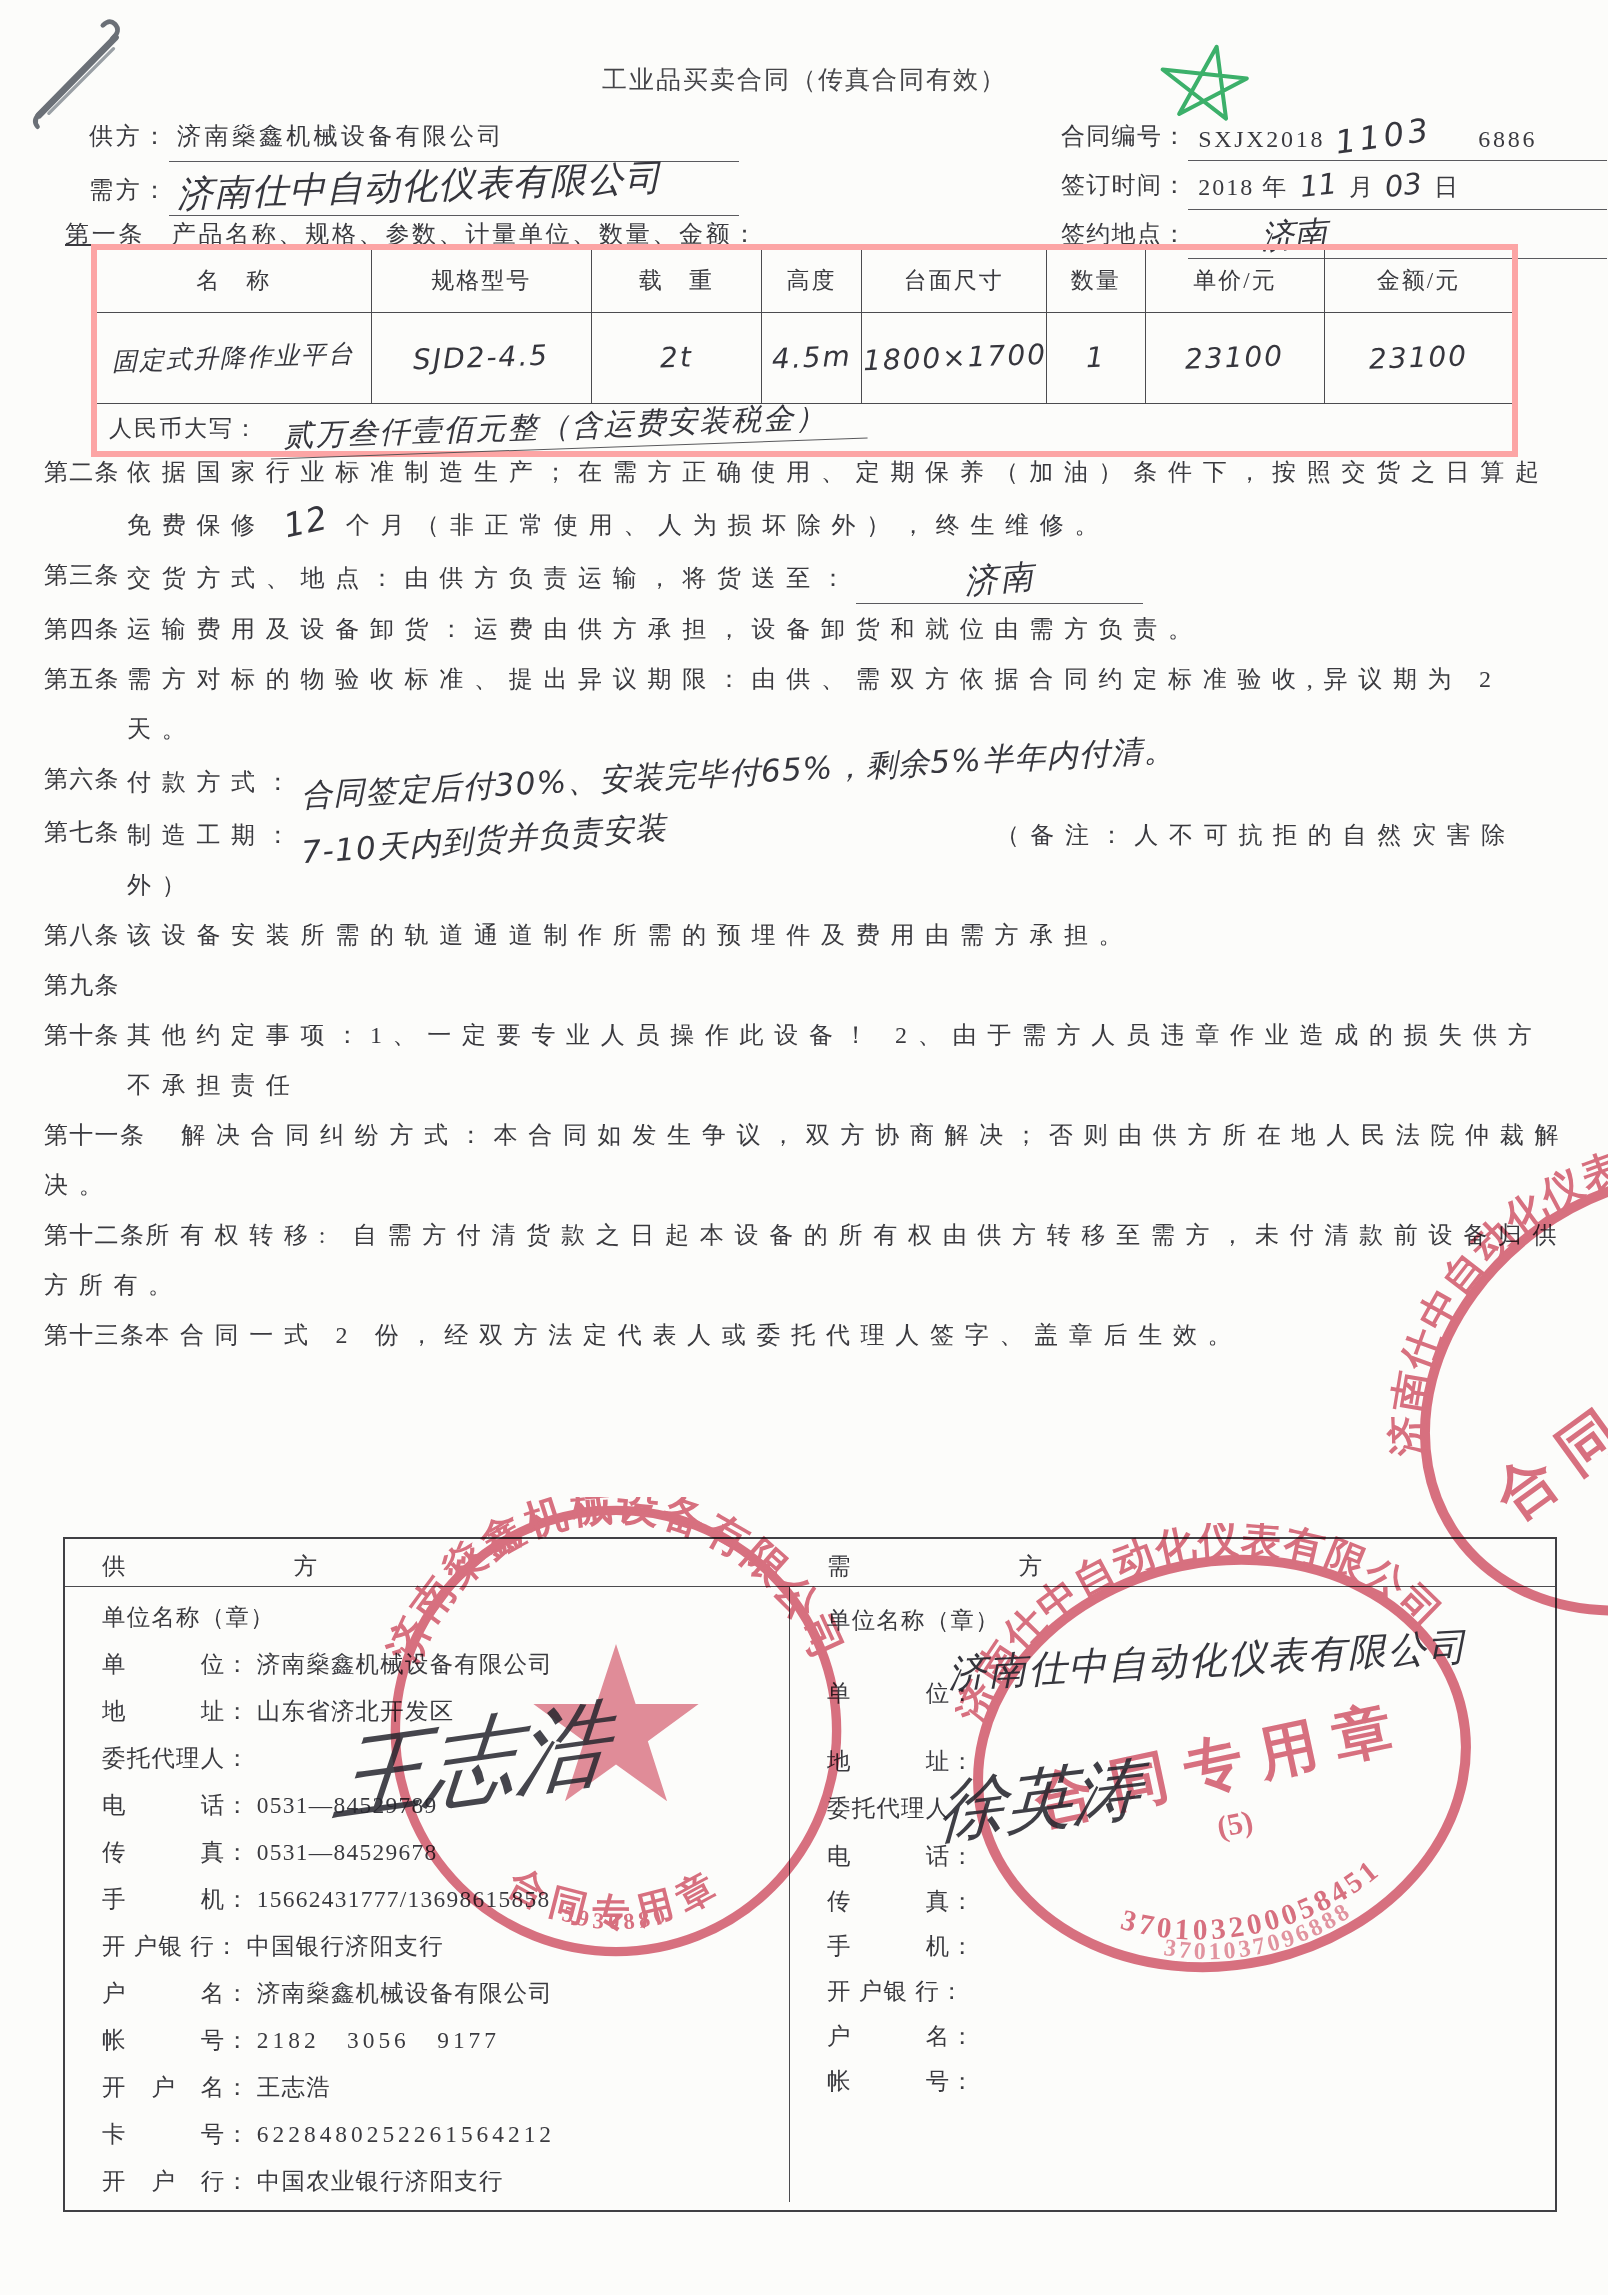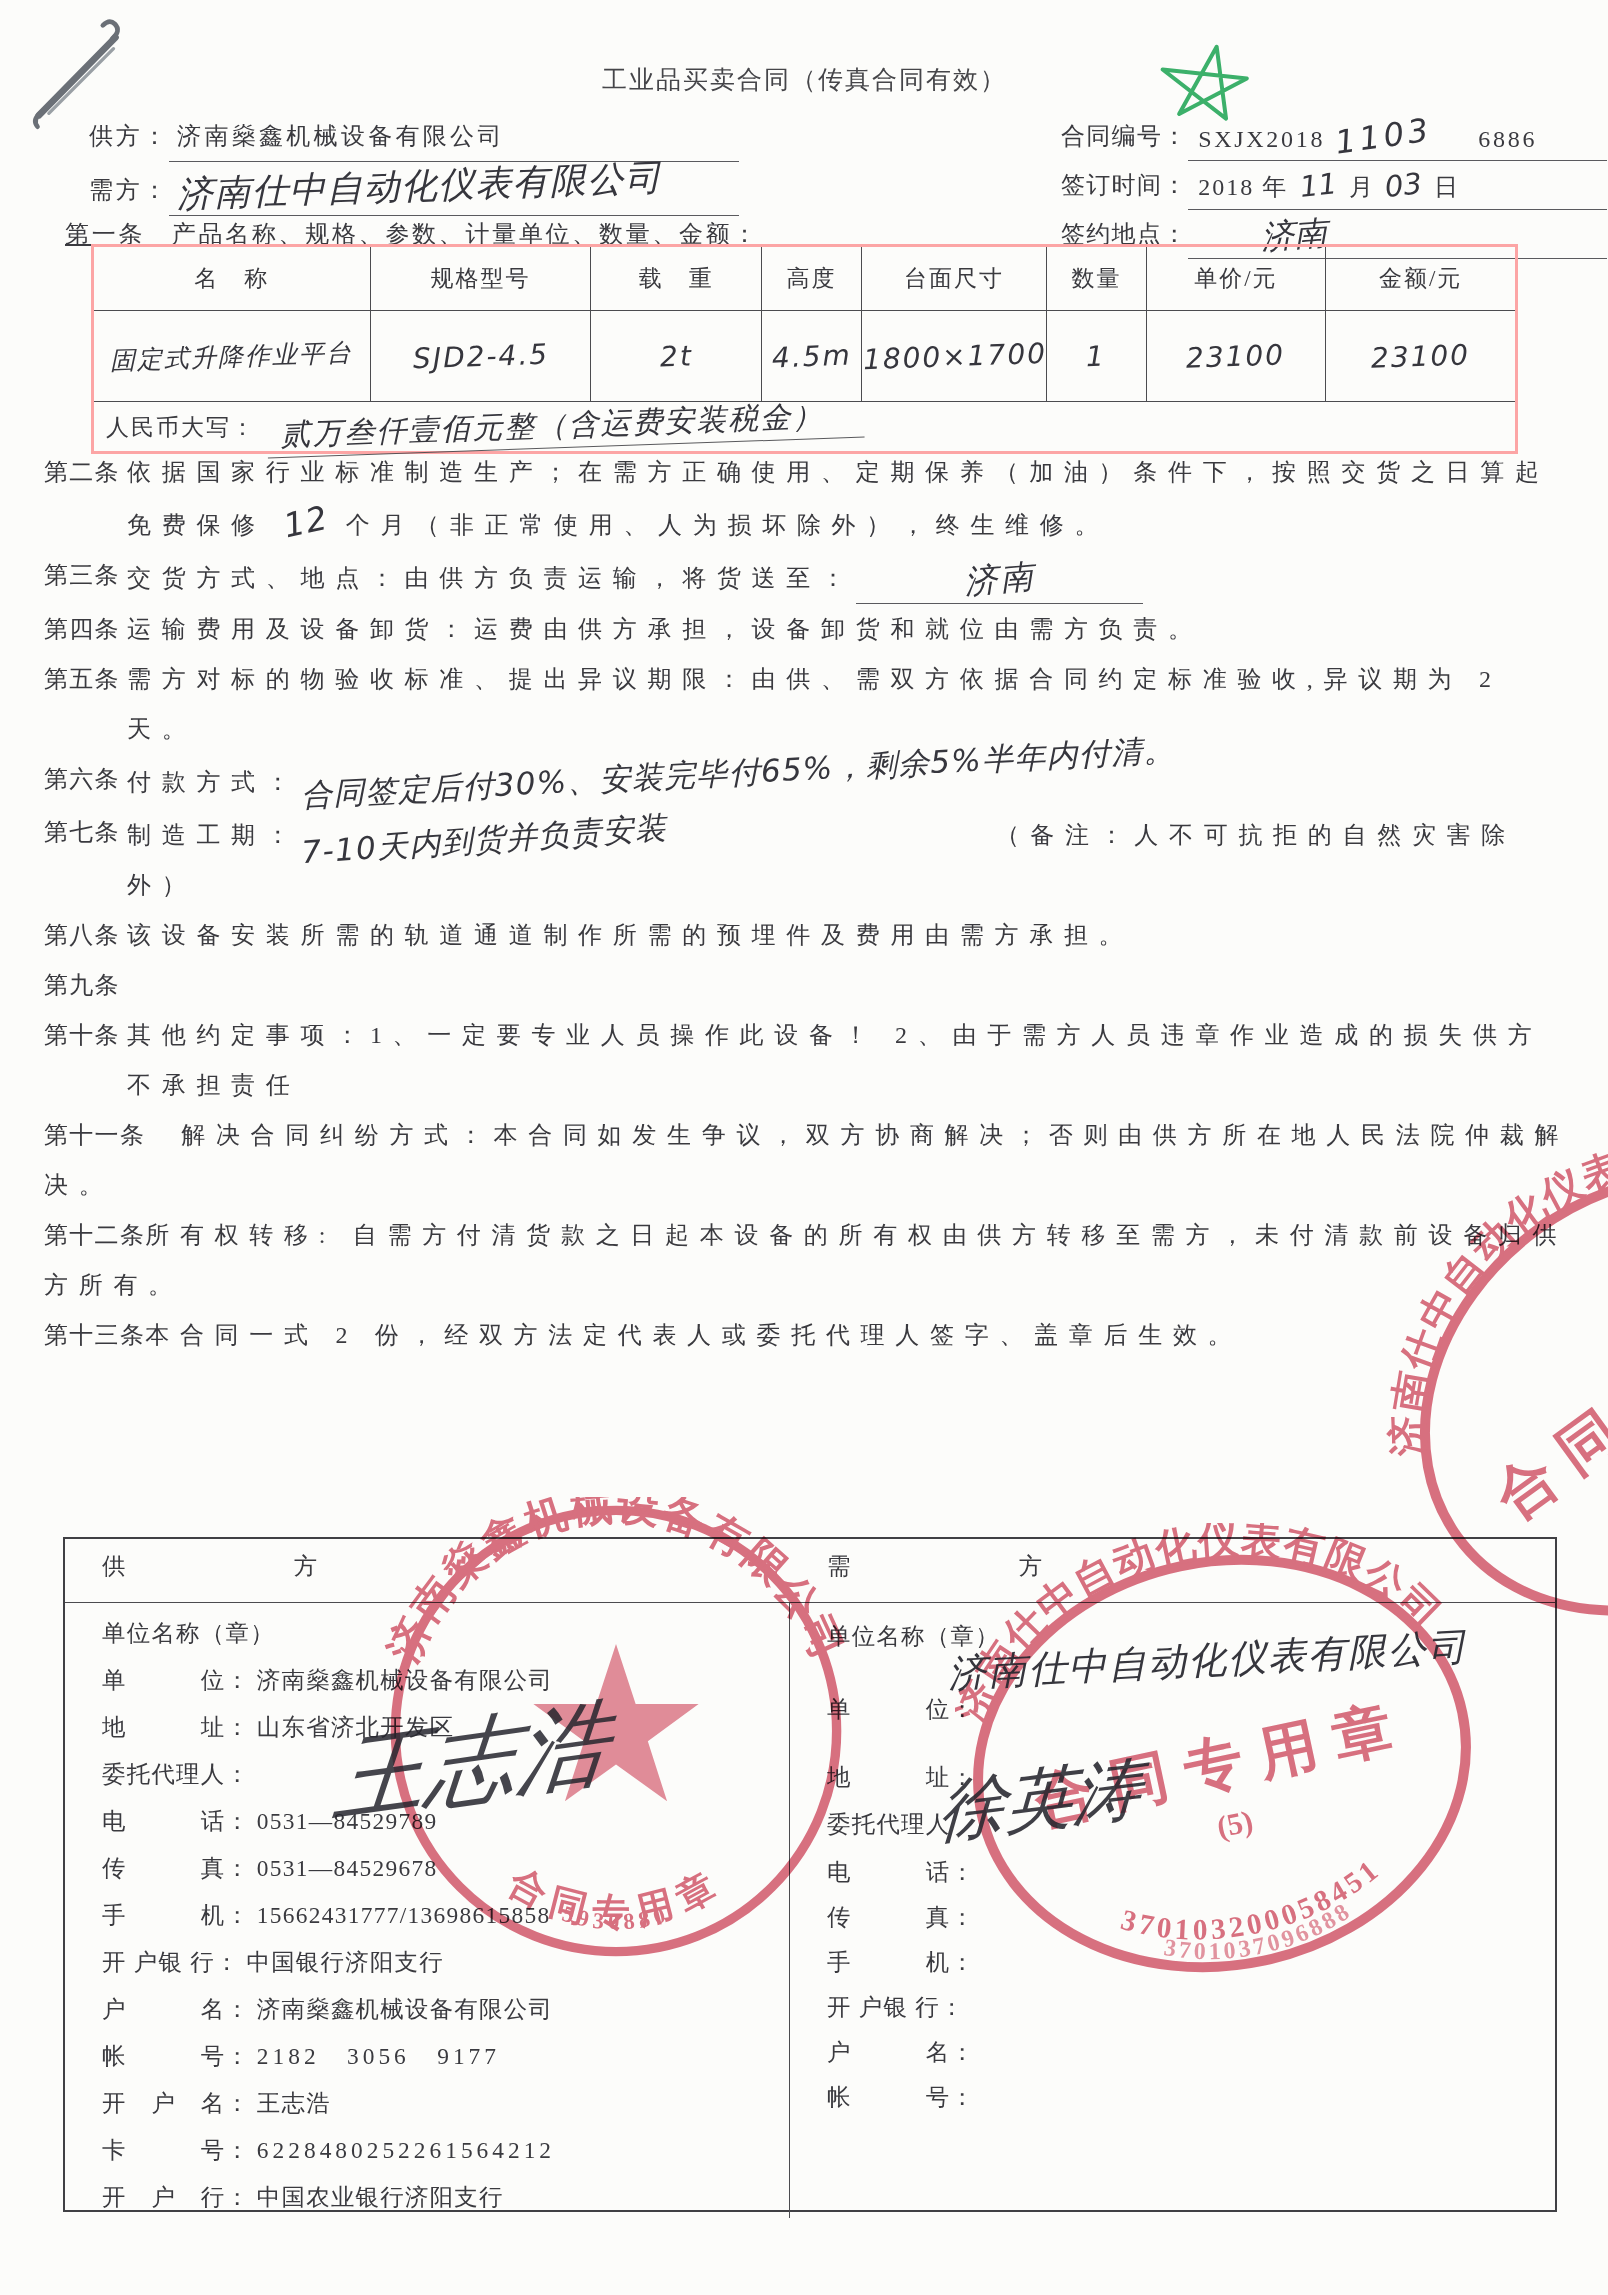--- a/index.html
+++ b/index.html
@@ -19,21 +19,21 @@
   .hdr-rline .hdr-label{flex:0 0 auto;letter-spacing:1.3px;}
   .u-area{flex:1 1 auto;border-bottom:1.3px solid #5a5a5e;display:flex;align-items:baseline;white-space:nowrap;}
   .hw-no{font-size:32px;transform:rotate(-8deg);letter-spacing:4px;display:inline-block;margin:0 9.4px;}
   .hw-date{font-size:29px;transform:rotate(-6deg);display:inline-block;margin:0 12px;}
   .hw-place{font-size:33px;transform:rotate(-4deg);display:inline-block;margin-left:73px;}
   .hw-buyer{font-size:36px;transform:rotate(-2deg);display:inline-block;letter-spacing:1.3px;}
   
   .ptable{position:absolute;left:91px;top:244px;width:1427px;border-collapse:collapse;table-layout:fixed;}
   .ptable td,.ptable th{border:1.3px solid #4b4b4f;font-weight:normal;font-size:23px;letter-spacing:2px;
         text-align:center;vertical-align:middle;overflow:visible;}
-  .ptable{border:3px solid #fca5a5;}
+  .ptable{border:6px solid #fca5a5;}
   .ptable .hrow{height:65px;}
   .ptable .drow{height:91px;}
   .ptable .wrow{height:51px;}
   .ptable .wrow td{text-align:left;padding-left:12px;white-space:nowrap;}
   .pcell-hw{font-size:28px;transform:rotate(-2deg);display:inline-block;white-space:nowrap;}
   .pcell-hw.small{font-size:25px;}
   .hw-daxie{font-size:30px;transform:rotate(-2deg);display:inline-block;border-bottom:1.3px solid #4b4b4f;
         padding:0 40px 1.3px 13.4px;margin-left:10.7px;}
   
   .articles{position:absolute;left:44px;top:447px;width:1532px;font-size:24px;letter-spacing:10.7px;line-height:50px;}
@@ -45,21 +45,21 @@
   .hw-12{display:inline-block;width:80px;text-align:center;font-size:33px;letter-spacing:1.3px;transform:rotate(-12deg);}
   .blank-u{display:inline-block;width:287px;border-bottom:1.3px solid #5a5a5e;text-align:center;}
   .hw-city{display:inline-block;font-size:33px;letter-spacing:2.7px;transform:rotate(-5deg) translateY(4px);}
   .hw-pay{display:inline-block;width:1175px;white-space:nowrap;font-size:31px;letter-spacing:1.3px;
         transform:rotate(-3deg) translateY(-14.7px);}
   .hw-term{display:inline-block;width:695px;white-space:nowrap;font-size:31px;letter-spacing:1.3px;
         transform:rotate(-4deg) translateY(-4px);}
   
   .stable{position:absolute;left:63px;top:1537px;width:1494px;height:675px;border:2px solid #404044;
         box-sizing:border-box;font-size:23.4px;}
-  .sthead{display:flex;height:64px;border-bottom:1.3px solid #4b4b4f;box-sizing:border-box;}
+  .sthead{display:flex;height:48px;border-bottom:1.3px solid #4b4b4f;box-sizing:border-box;}
   .sthead .cell{line-height:55px;padding-left:37px;letter-spacing:4px;white-space:pre;}
   .stbody{display:flex;height:615px;}
   .scol{box-sizing:border-box;padding-top:6.7px;}
   .scol.left{width:725px;border-right:1.3px solid #4b4b4f;}
   .scol.right{width:765px;}
   .cell.lcell{width:725px;box-sizing:border-box;}
   .cell.rcell{flex:1;}
   .srow{padding-left:37px;white-space:nowrap;}
   .scol.left .srow{height:47px;line-height:47px;}
   .scol.right .srow{height:45px;line-height:45px;}

